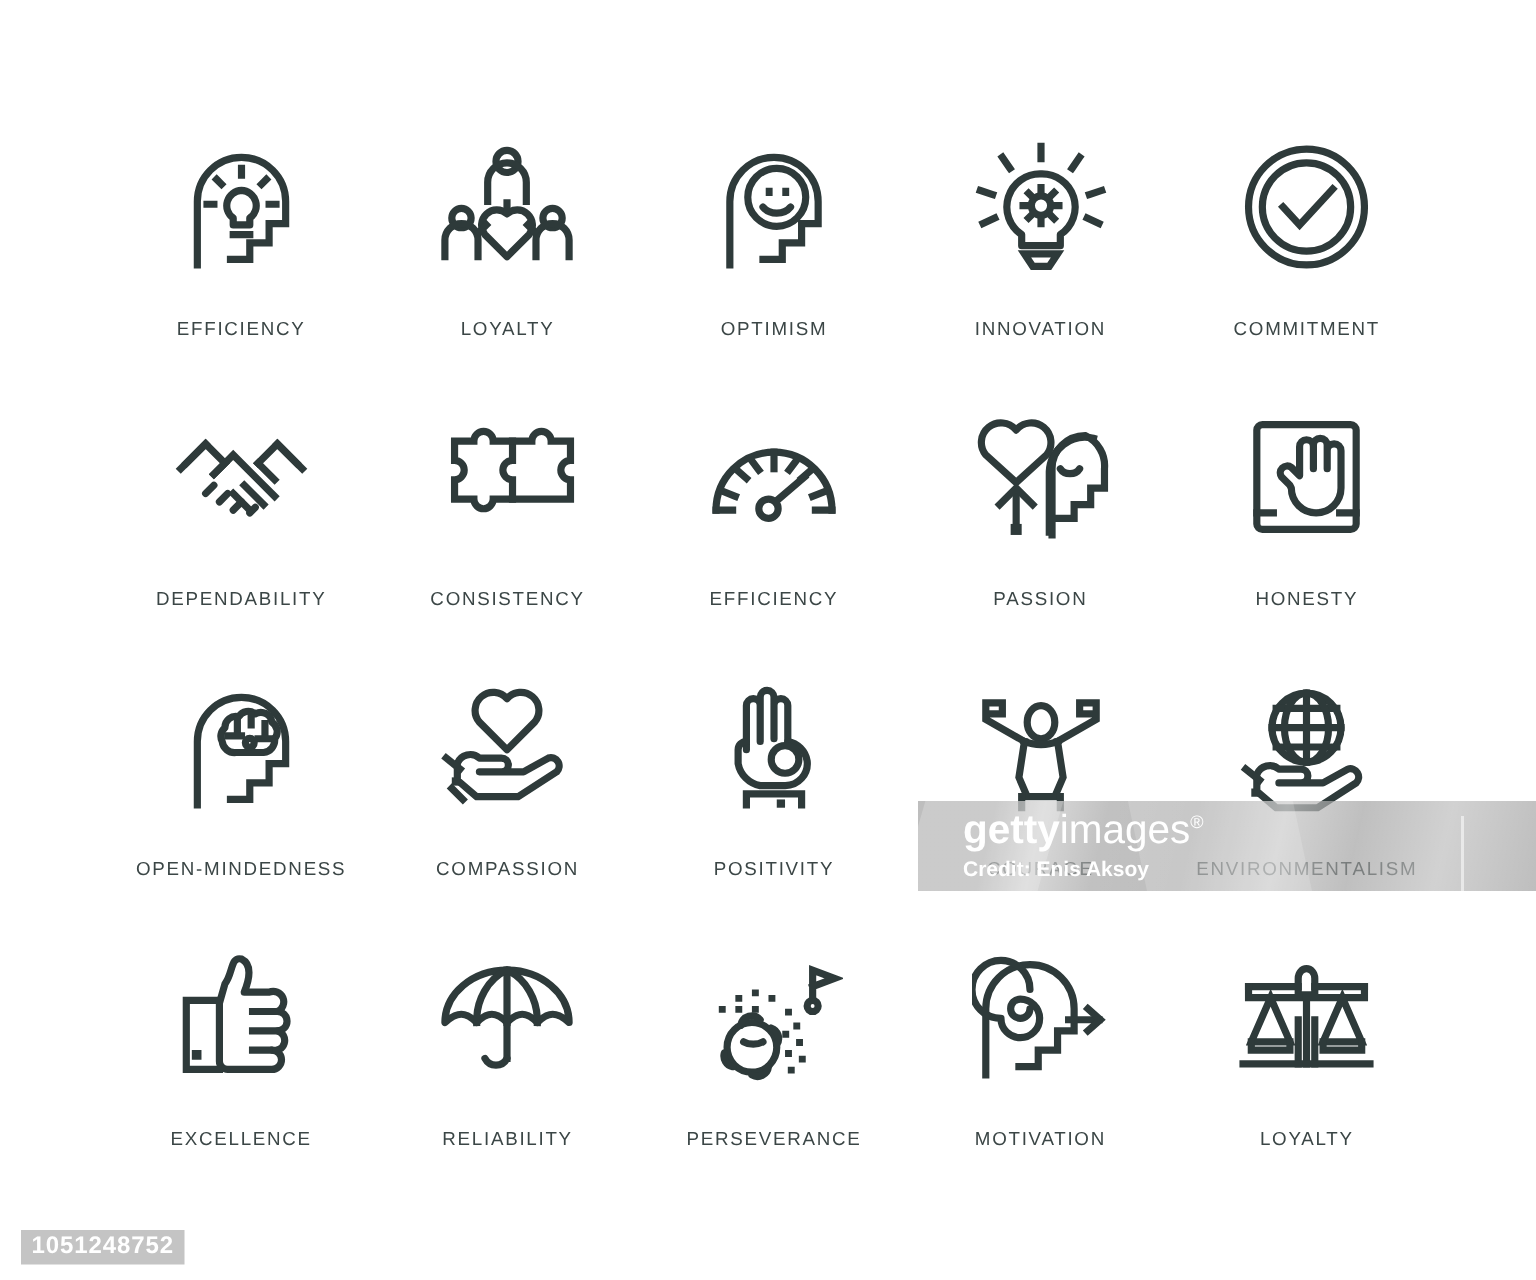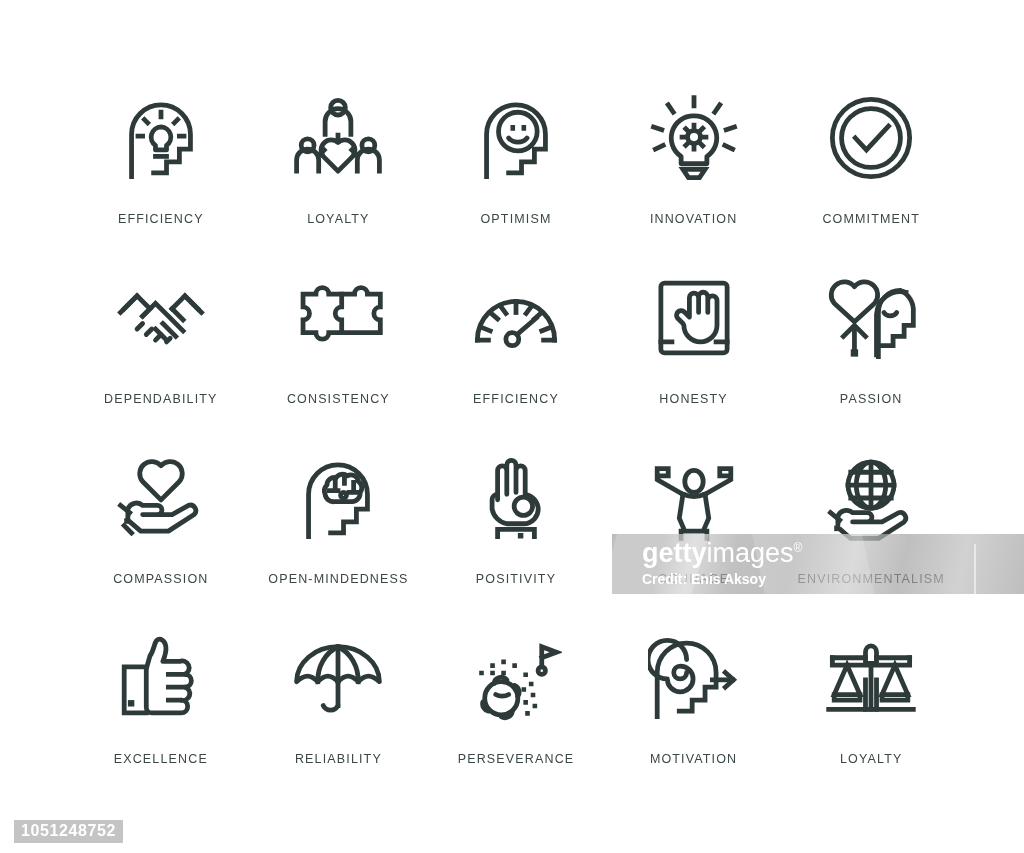--- a/index.html
+++ b/index.html
@@ -269,71 +269,71 @@
           <circle cx="46" cy="73" r="7"></circle>
           <path d="M51 68 L72 50"></path>
         </svg>
       </div>
       <div class="caption">EFFICIENCY</div>
     </div>
 
     <div class="cell">
       <div class="glyph">
         <svg viewBox="0 0 100 100">
-          <path class="rnd" d="M18 12 L82 12 A4 4 0 0 1 86 16 L86 84 A4 4 0 0 1 82 88 L18 88
-                   A4 4 0 0 1 14 84 L14 16 A4 4 0 0 1 18 12 Z"></path>
-          <path d="M14 76 L26 76 M74 76 L86 76"></path>
-          <path class="rnd" d="M38 56 L32 50 A5 5 0 0 1 39 43 L45 49 L45 28 A5 5 0 0 1 55 28 L55 44
-                   L55 27 A5 5 0 0 1 65 27 L65 44 L65 31 A5 5 0 0 1 75 31 L75 58
-                   A18 18 0 0 1 39 58 Z"></path>
-        </svg>
-      </div>
-      <div class="caption">HONESTY</div>
-    </div>
-
-    <div class="cell">
-      <div class="glyph">
-        <svg viewBox="0 0 100 100">
           <path d="M56 90 L56 46 A26 26 0 0 1 88 22" transform="translate(0,0)"></path>
           <path d="M58 92 L58 44 A24 24 0 0 1 82 20 L82 20 A24 24 0 0 1 96 44 L96 58 L86 58 L86 70 L74 70 L74 80 L62 80"></path>
           <path class="rnd" d="M64 44 A8 7 0 0 0 78 44"></path>
           <path class="rnd" d="M32 54 L10 34 A14 14 0 0 1 32 16 A14 14 0 0 1 54 34 Z"></path>
           <path d="M32 60 L32 88"></path>
           <path d="M20 70 L32 58 L44 70"></path>
           <path class="fillmark" d="M28 84 h8 v8 h-8 Z"></path>
         </svg>
       </div>
       <div class="caption">PASSION</div>
     </div>
 
     <div class="cell">
       <div class="glyph">
         <svg viewBox="0 0 100 100">
+          <path class="rnd" d="M18 12 L82 12 A4 4 0 0 1 86 16 L86 84 A4 4 0 0 1 82 88 L18 88
+                   A4 4 0 0 1 14 84 L14 16 A4 4 0 0 1 18 12 Z"></path>
+          <path d="M14 76 L26 76 M74 76 L86 76"></path>
+          <path class="rnd" d="M38 56 L32 50 A5 5 0 0 1 39 43 L45 49 L45 28 A5 5 0 0 1 55 28 L55 44
+                   L55 27 A5 5 0 0 1 65 27 L65 44 L65 31 A5 5 0 0 1 75 31 L75 58
+                   A18 18 0 0 1 39 58 Z"></path>
+        </svg>
+      </div>
+      <div class="caption">HONESTY</div>
+    </div>
+
+    <div class="cell">
+      <div class="glyph">
+        <svg viewBox="0 0 100 100">
+          <path d="M18 92 L18 46 A32 32 0 0 1 82 46 L82 62 L70 62 L70 76 L56 76 L56 88 L42 88"></path>
+          <path class="rnd" d="M38 36 A8 8 0 0 1 48 28 A8 8 0 0 1 60 26 A8 8 0 0 1 72 32
+                   A8 8 0 0 1 74 44 A9 9 0 0 1 66 54 L46 54 A9 9 0 0 1 36 46 A8 8 0 0 1 38 36 Z"></path>
+          <path d="M47 30 L47 38 M57 27 L57 34 M67 33 L67 40 M40 42 L50 42 M62 44 L72 44"></path>
+          <circle cx="56" cy="47" r="3.2"></circle>
+        </svg>
+      </div>
+      <div class="caption">OPEN-MINDEDNESS</div>
+    </div>
+
+    <div class="cell">
+      <div class="glyph">
+        <svg viewBox="0 0 100 100">
           <path class="rnd" d="M50 52 L30 32 A13 13 0 0 1 50 15 A13 13 0 0 1 70 32 Z"></path>
           <path class="rnd" d="M14 62 A10 10 0 0 1 30 58 L46 58 A5 5 0 0 1 46 68 L30 68
                    L62 68 L80 58 A6 6 0 0 1 86 68 L58 86 L28 86 L14 74 Z"></path>
           <path d="M16 66 L6 58"></path>
           <path d="M18 88 L10 80"></path>
           <path class="fillmark" d="M10 72 h6 v6 h-6 Z"></path>
         </svg>
       </div>
       <div class="caption">COMPASSION</div>
-    </div>
-
-    <div class="cell">
-      <div class="glyph">
-        <svg viewBox="0 0 100 100">
-          <path d="M18 92 L18 46 A32 32 0 0 1 82 46 L82 62 L70 62 L70 76 L56 76 L56 88 L42 88"></path>
-          <path class="rnd" d="M38 36 A8 8 0 0 1 48 28 A8 8 0 0 1 60 26 A8 8 0 0 1 72 32
-                   A8 8 0 0 1 74 44 A9 9 0 0 1 66 54 L46 54 A9 9 0 0 1 36 46 A8 8 0 0 1 38 36 Z"></path>
-          <path d="M47 30 L47 38 M57 27 L57 34 M67 33 L67 40 M40 42 L50 42 M62 44 L72 44"></path>
-          <circle cx="56" cy="47" r="3.2"></circle>
-        </svg>
-      </div>
-      <div class="caption">OPEN-MINDEDNESS</div>
     </div>
 
     <div class="cell">
       <div class="glyph">
         <svg viewBox="0 0 100 100">
           <path class="rnd" d="M30 52 L30 20 A5 5 0 0 1 40 20 L40 46
                    L40 14 A5 5 0 0 1 50 14 L50 44
                    L50 20 A5 5 0 0 1 60 20 L60 46"></path>
           <path class="rnd" d="M60 46 A17 17 0 0 1 74 60 A16 16 0 0 1 58 78 L40 78
                    A20 20 0 0 1 24 62 L24 52 A6 6 0 0 1 30 46"></path>

